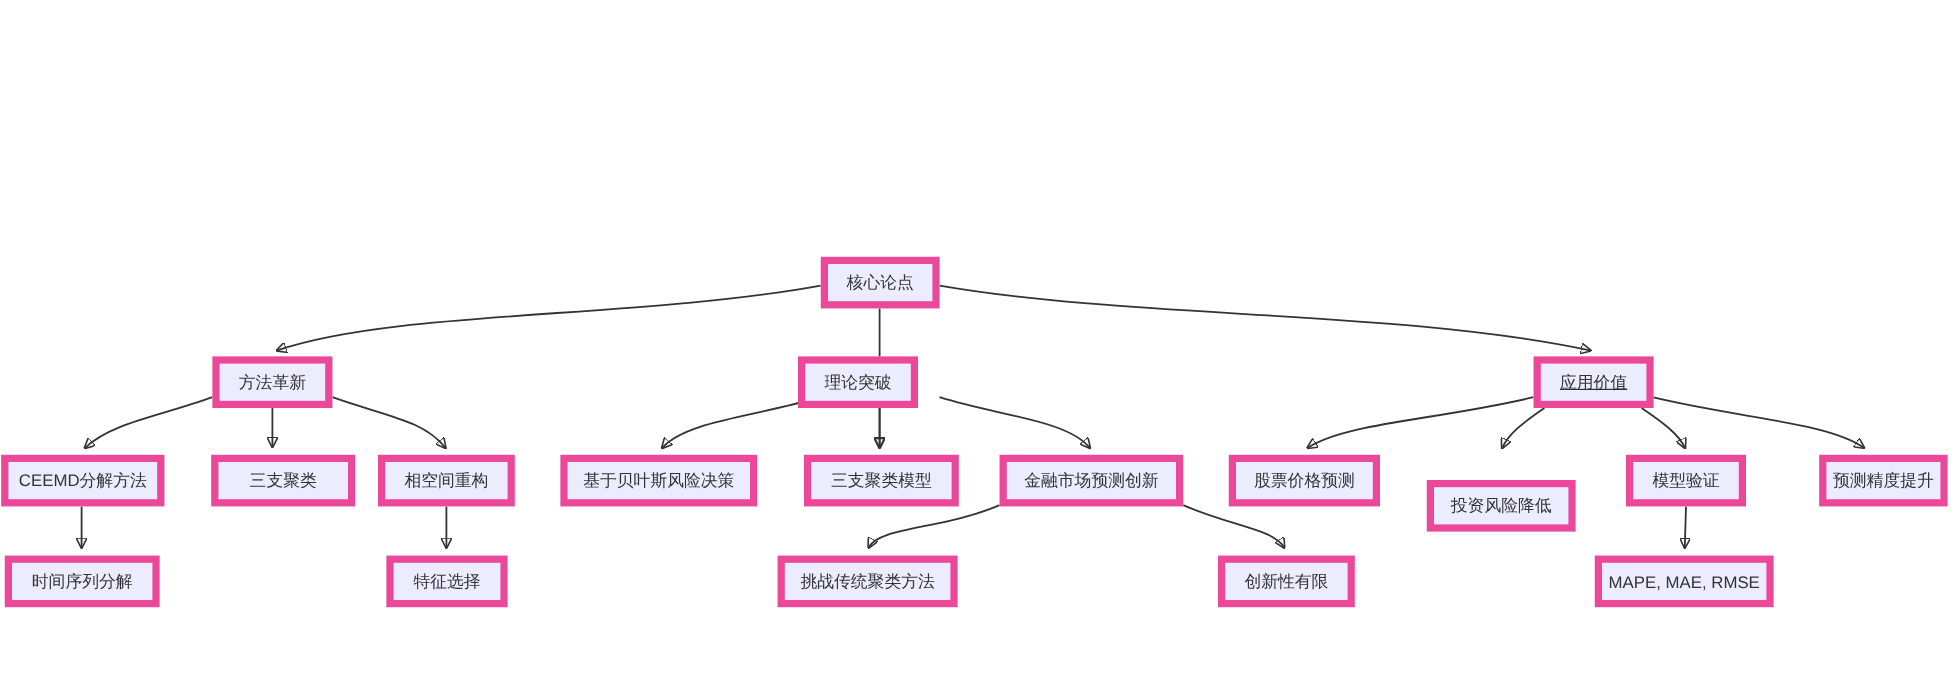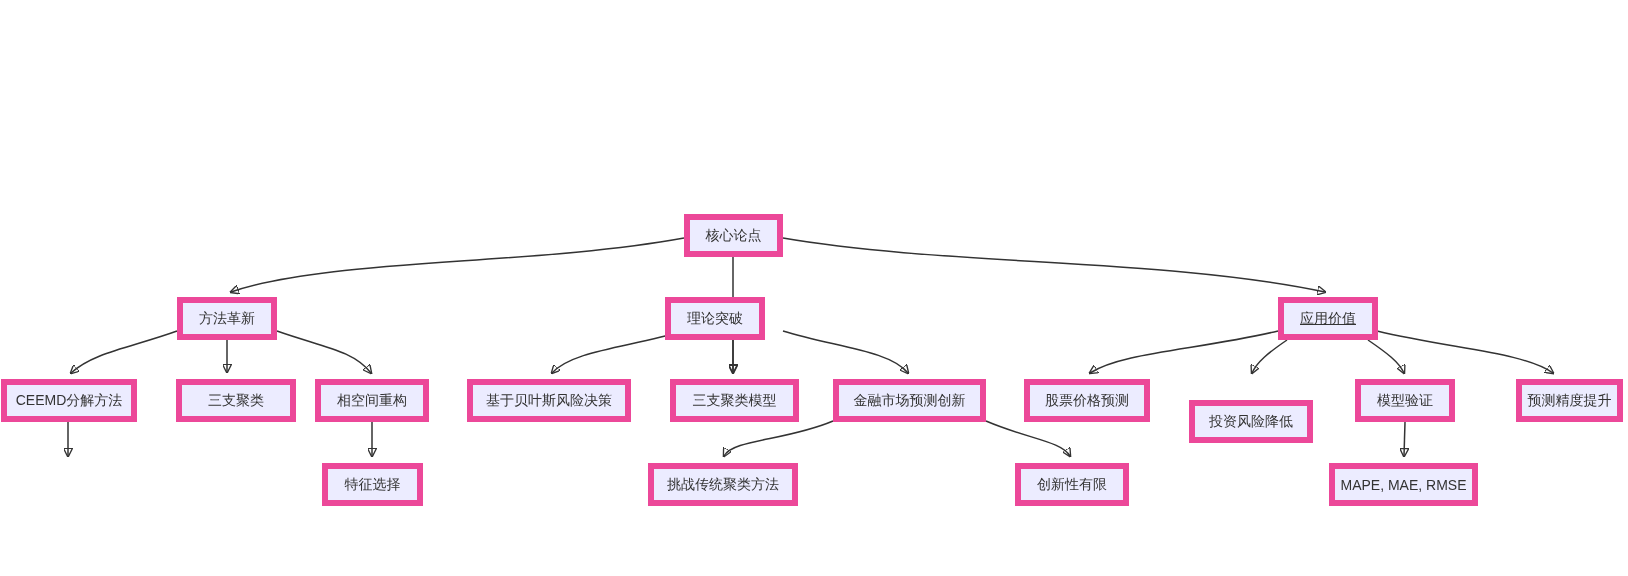--- a/index.html
+++ b/index.html
@@ -106,20 +106,23 @@
     </div>
   <div class="node" style="left:1189px;top:379px;width:124px;margin-top:21px;">
       <span>投资风险降低</span>
     </div>
   <div class="node" style="left:1355px;top:379px;width:100px;text-align:center;">
       <span>模型验证</span>
     </div>
   <div class="node" style="left:1492px;top:379px;width:107px;margin-left:24px;">
       <span>预测精度提升</span>
     </div>
+  <div class="node" style="left:4px;top:463px;width:129px;">
+      <span>时间序列分解</span>
+    </div>
   <div class="node" style="left:322px;top:463px;width:101px;align-items:center;">
       <span>特征选择</span>
     </div>
   <div class="node" style="left:648px;top:463px;width:150px;align-items:center;">
       <span>挑战传统聚类方法</span>
     </div>
   <div class="node" style="left:1015px;top:463px;width:114px;justify-content:center;">
       <span>创新性有限</span>
     </div>
   <div class="node" style="left:1329px;top:463px;width:149px;">

